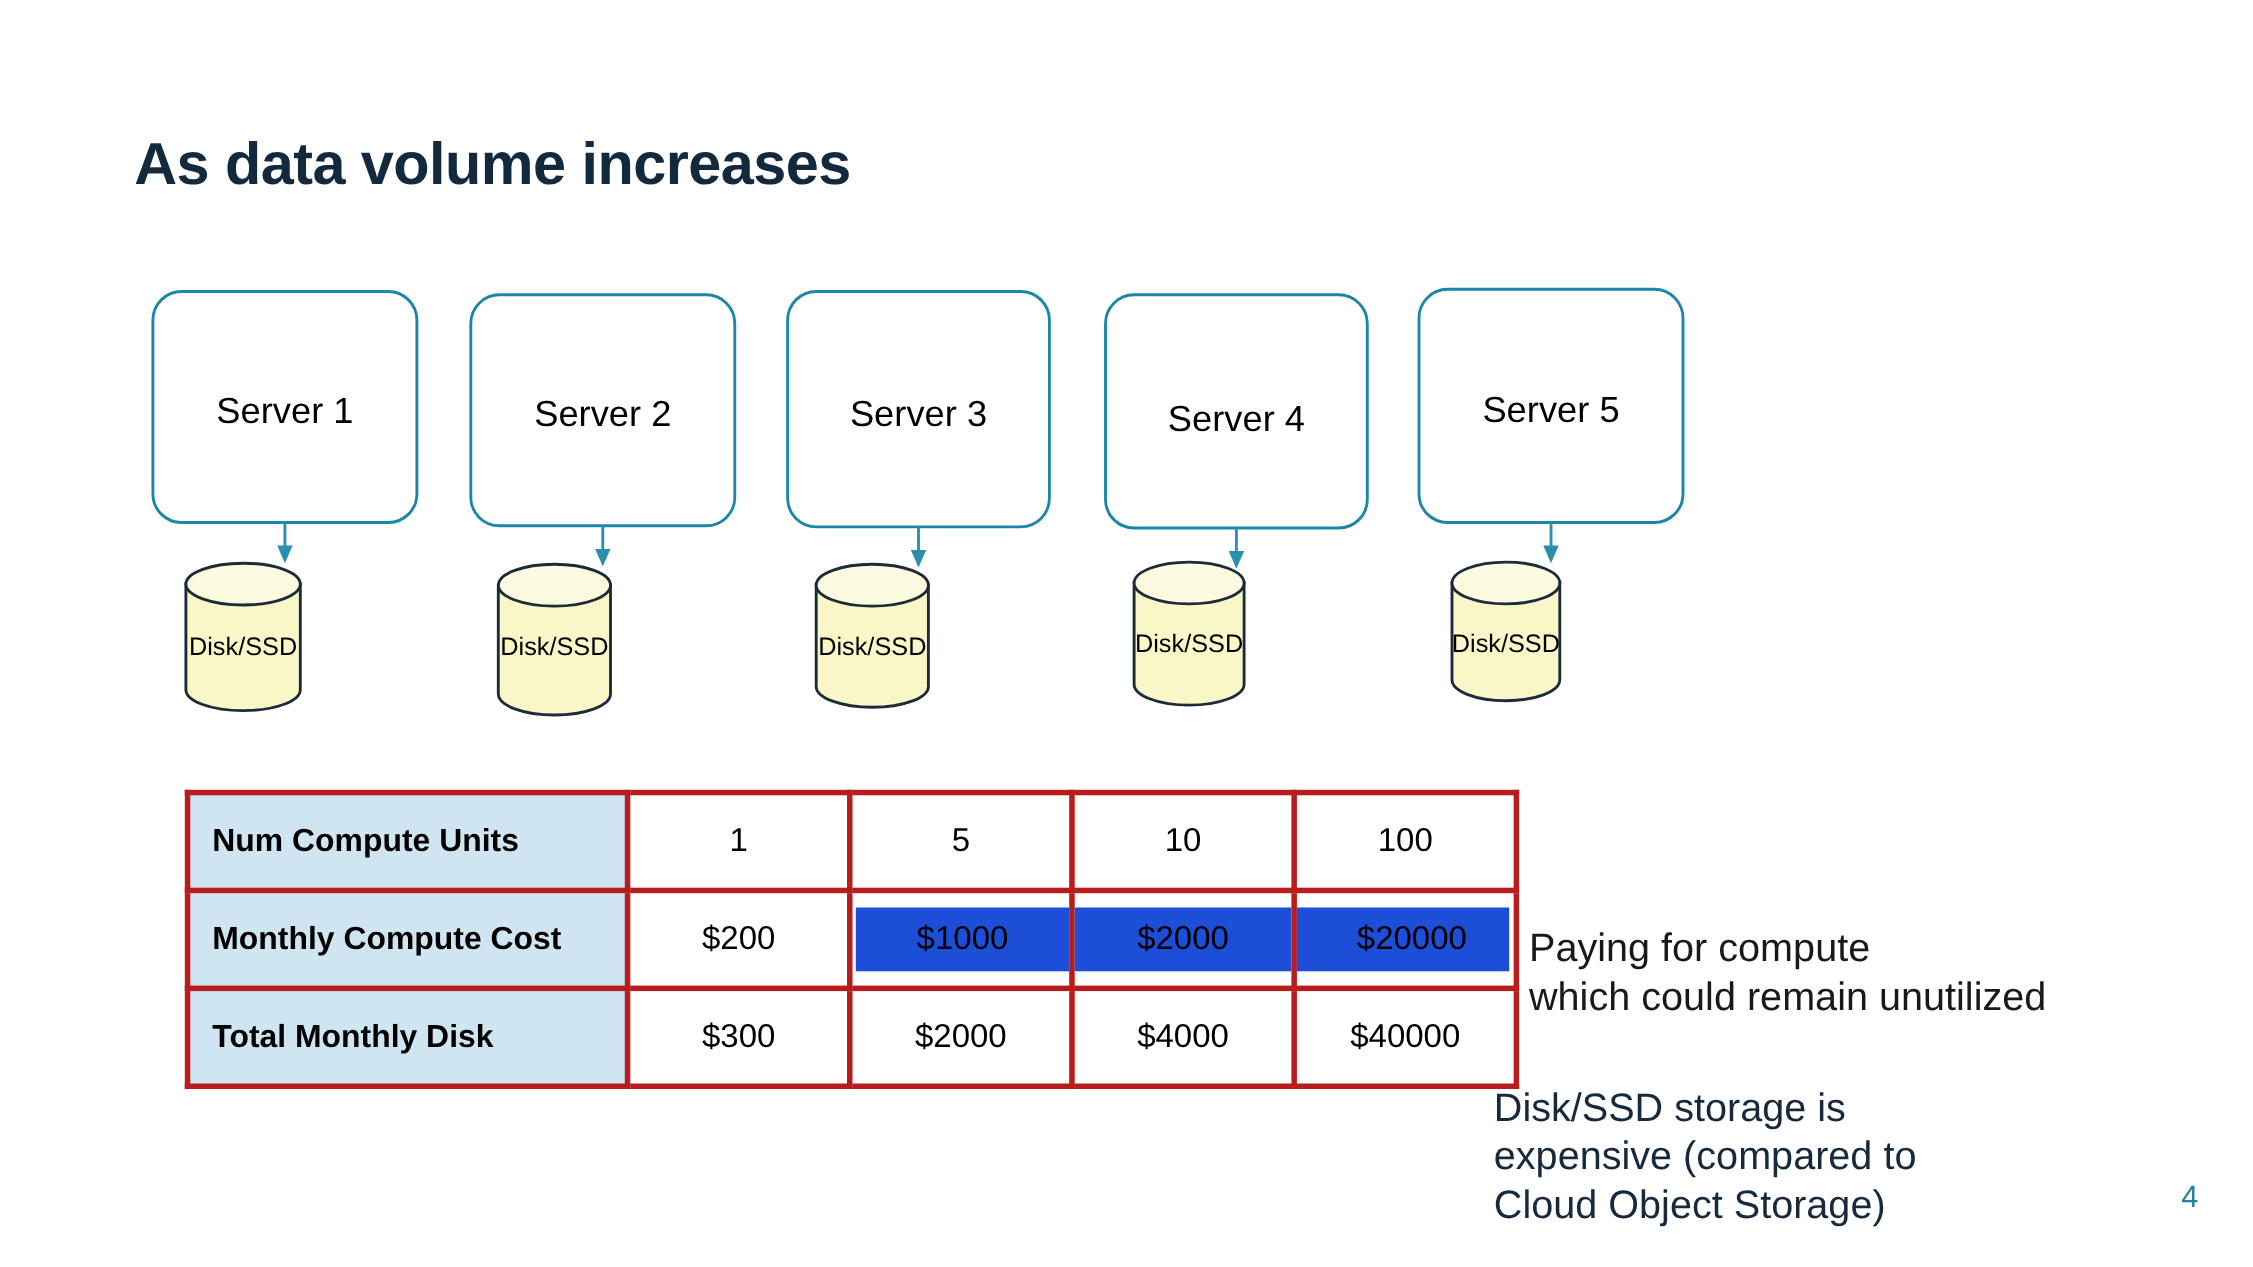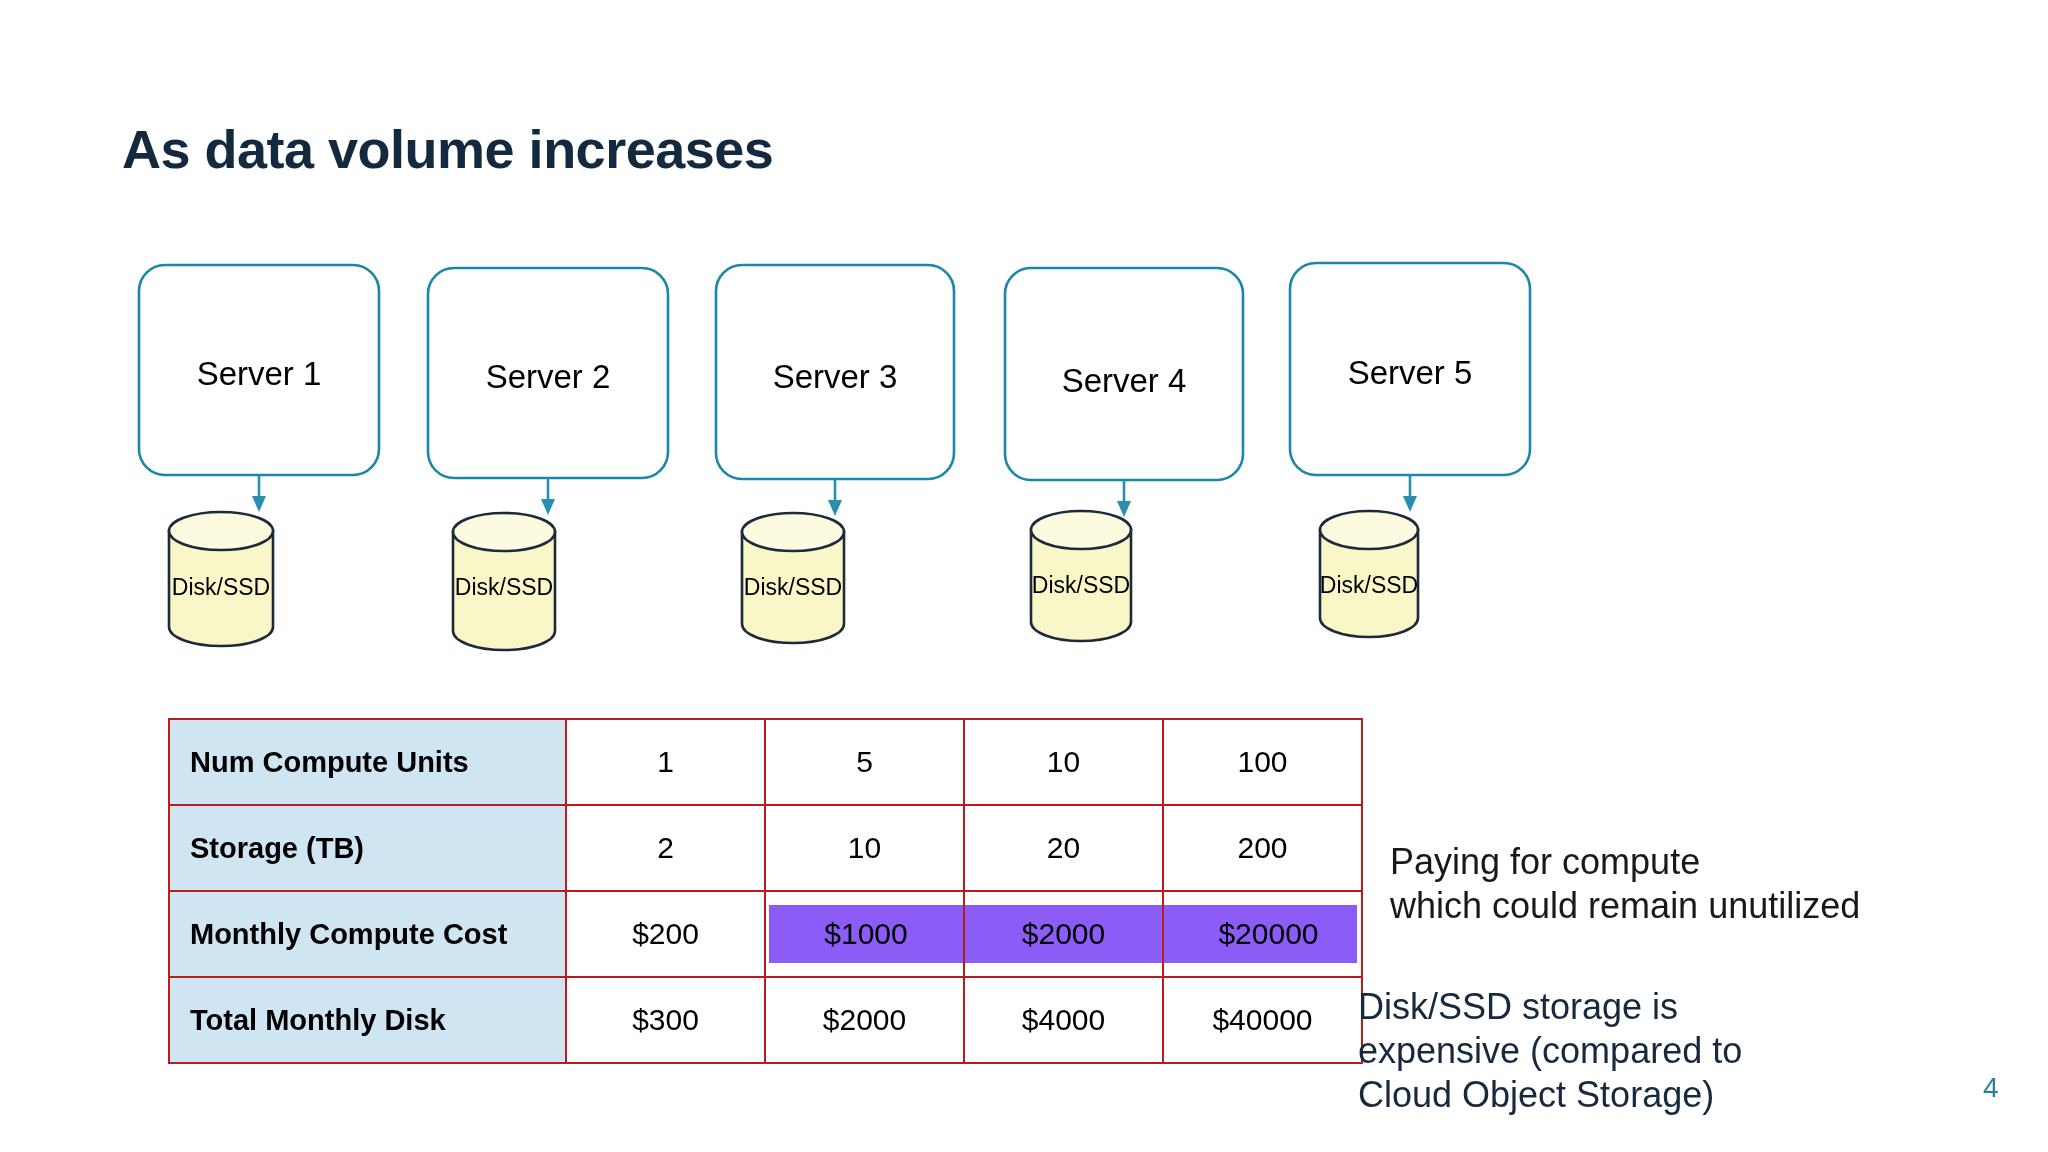--- a/index.html
+++ b/index.html
@@ -58,21 +58,21 @@
   
   #cost-table {
     position: absolute;
     left: 168px;
     top: 718px;
     width: 1165px;
     border-collapse: collapse;
     table-layout: fixed;
   }
   #cost-table td {
-    border: 2px solid #b91c1c;
+    border: 5px solid #b91c1c;
     height: 84px;
     text-align: center;
     vertical-align: middle;
     font-size: 30px;
     color: #000000;
     padding: 0;
     margin-left: 40px;
   }
   #cost-table td.rowlabel {
     background: #cfe5f2;
@@ -87,21 +87,21 @@
     position: relative;
   }
   #cost-table td.val .cellbox {
     display: flex;
     align-items: center;
     justify-content: center;
     height: 58px;
     margin: 13px 0;
   }
   #cost-table td.val.hl .cellbox {
-    background: #8b5cf6;
+    background: #1d4ed8;
   }
   #cost-table td.val.hl.first .cellbox {
     margin-left: 3px;
   }
   #cost-table td.val.hl.last .cellbox {
     margin-right: 4px;
     padding-left: 16px;
   }
 
   
@@ -229,43 +229,20 @@
             <span>10</span>
           </div>
         </td>
       <td class="val">
         <div class="cellbox">
             <span>100</span>
           </div>
         </td>
     </tr>
     <tr>
-      <td class="rowlabel">Storage (TB)</td>
-      <td class="val">
-        <div class="cellbox">
-            <span>2</span>
-          </div>
-        </td>
-      <td class="val">
-        <div class="cellbox">
-            <span>10</span>
-          </div>
-        </td>
-      <td class="val">
-        <div class="cellbox">
-            <span>20</span>
-          </div>
-        </td>
-      <td class="val">
-        <div class="cellbox">
-            <span>200</span>
-          </div>
-        </td>
-    </tr>
-    <tr>
       <td class="rowlabel">Monthly Compute Cost</td>
       <td class="val">
         <div class="cellbox">
             <span>$200</span>
           </div>
         </td>
       <td class="val hl first">
         <div class="cellbox">
             <span>$1000</span>
           </div>

